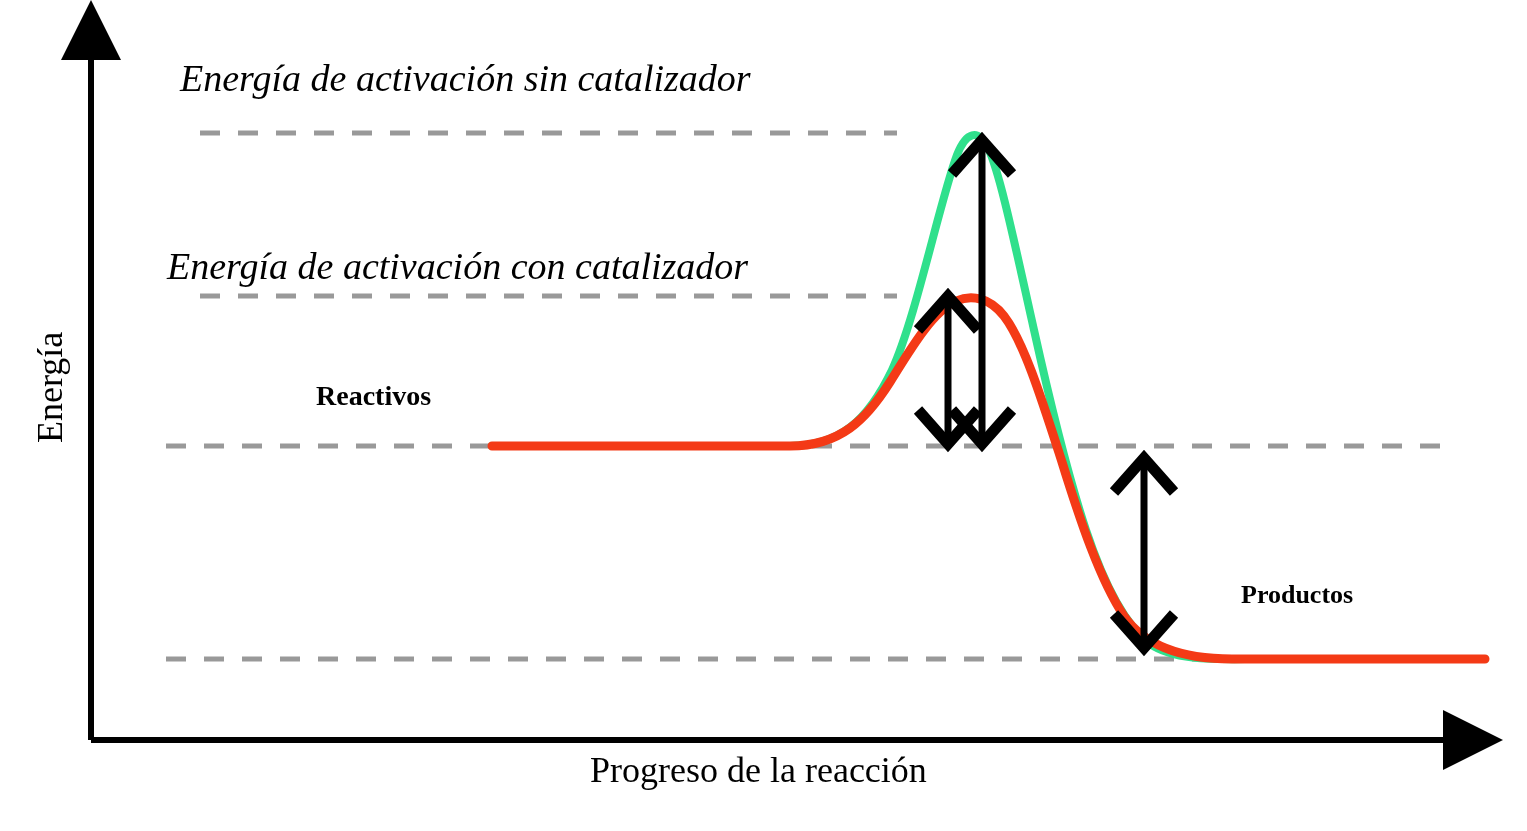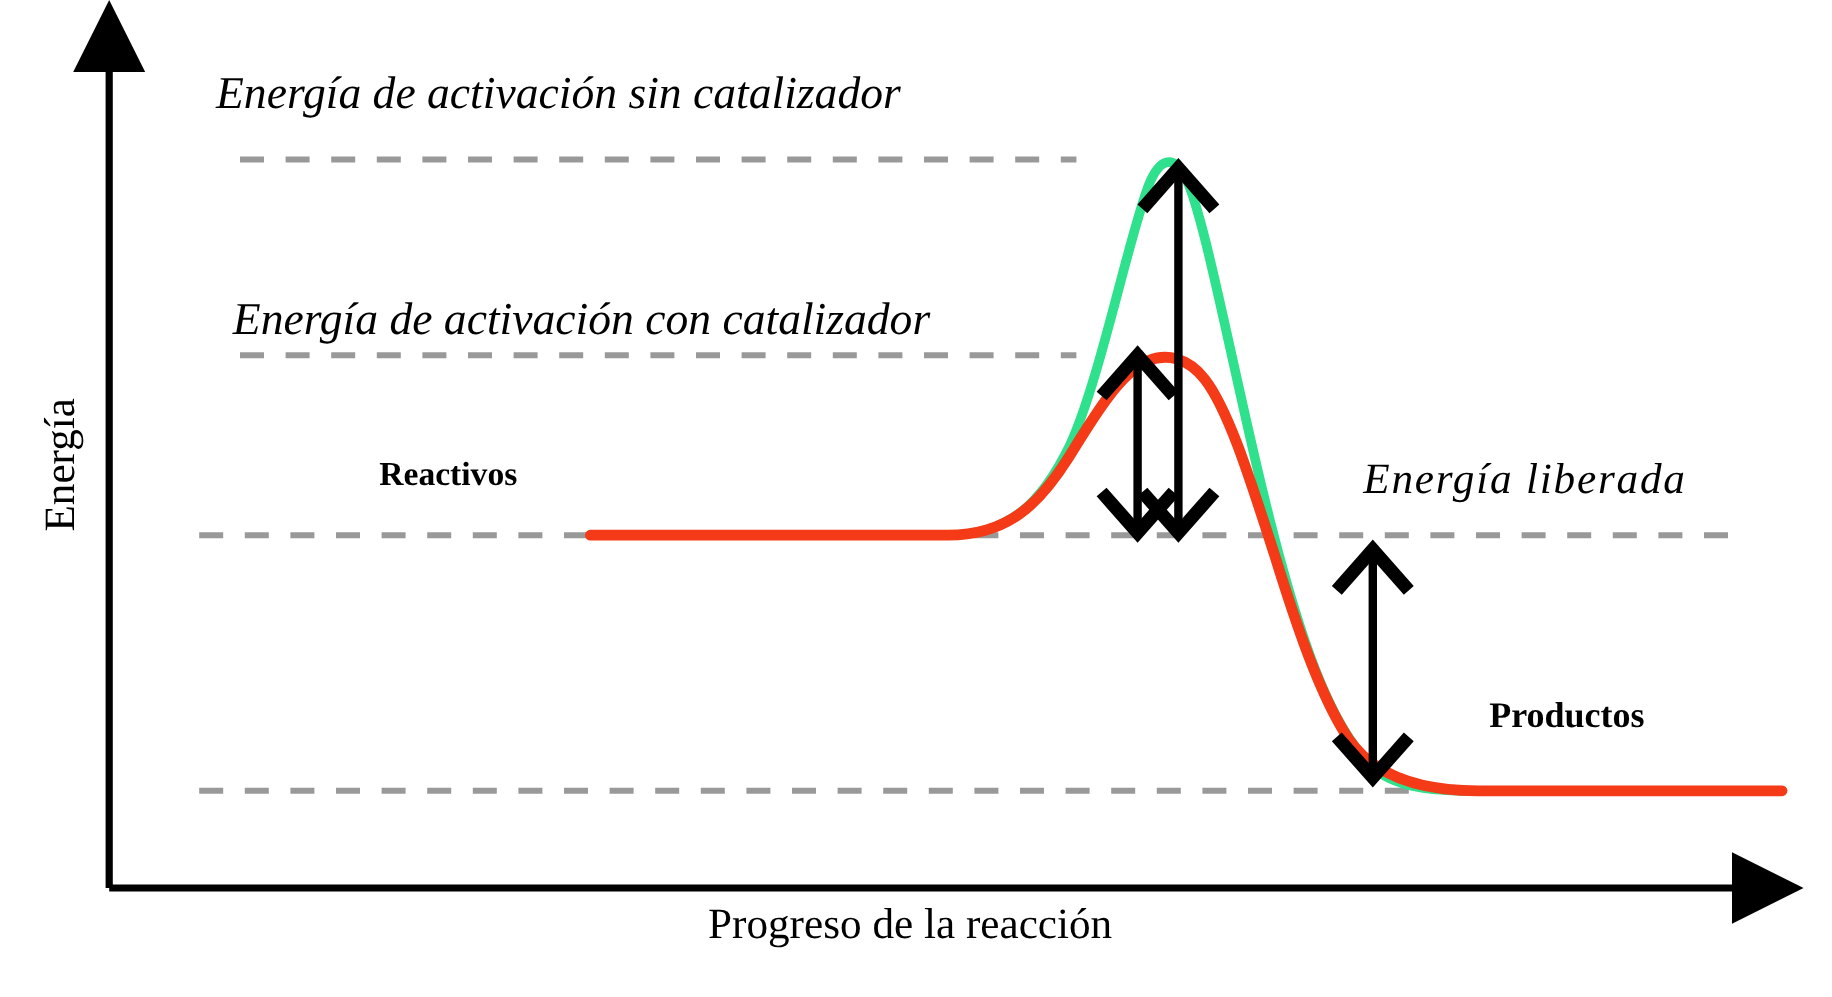--- a/index.html
+++ b/index.html
@@ -38,21 +38,21 @@
   }
   .lbl-plain {
     font-weight: 400;
   }
   #label-act-sin-cat {
     left: 180px;
     top: 57px;
     font-size: 38px;
   }
   #label-act-con-cat {
-    left: 194px;
+    left: 167px;
     top: 245px;
     font-size: 38px;
   }
   #label-estado-transicion {
     left: 897px;
     top: 29px;
     font-size: 34px;
     text-align: left;
     line-height: 1.18;
   }
@@ -63,21 +63,21 @@
   }
   #label-energia-liberada {
     left: 1136px;
     top: 379px;
     font-size: 36px;
     letter-spacing: 1.5px;
   }
   #label-productos {
     left: 1241px;
     top: 580px;
-    font-size: 30px;
+    font-size: 26px;
   }
   #label-axis-x {
     left: 570px;
     top: 750px;
     font-size: 36px;
     margin-left: 20px;
   }
   #label-axis-y {
     left: 0px;
     top: 0px;
@@ -153,21 +153,20 @@
     </g>
   </svg>
 
   <div class="lbl lbl-italic" id="label-act-sin-cat">Energía de activación sin catalizador</div>
 
   <div class="lbl lbl-italic" id="label-act-con-cat">Energía de activación con catalizador</div>
 
 
   <div class="lbl lbl-bold" id="label-reactivos">Reactivos</div>
 
-  <div class="lbl lbl-italic" id="label-energia-liberada">Energía liberada</div>
 
   <div class="lbl lbl-bold" id="label-productos">Productos</div>
 
   <div class="lbl lbl-plain" id="label-axis-x">Progreso de la reacción</div>
 
   <div class="lbl lbl-plain" id="label-axis-y">Energía</div>
 
 </div>
 
 </body></html>

